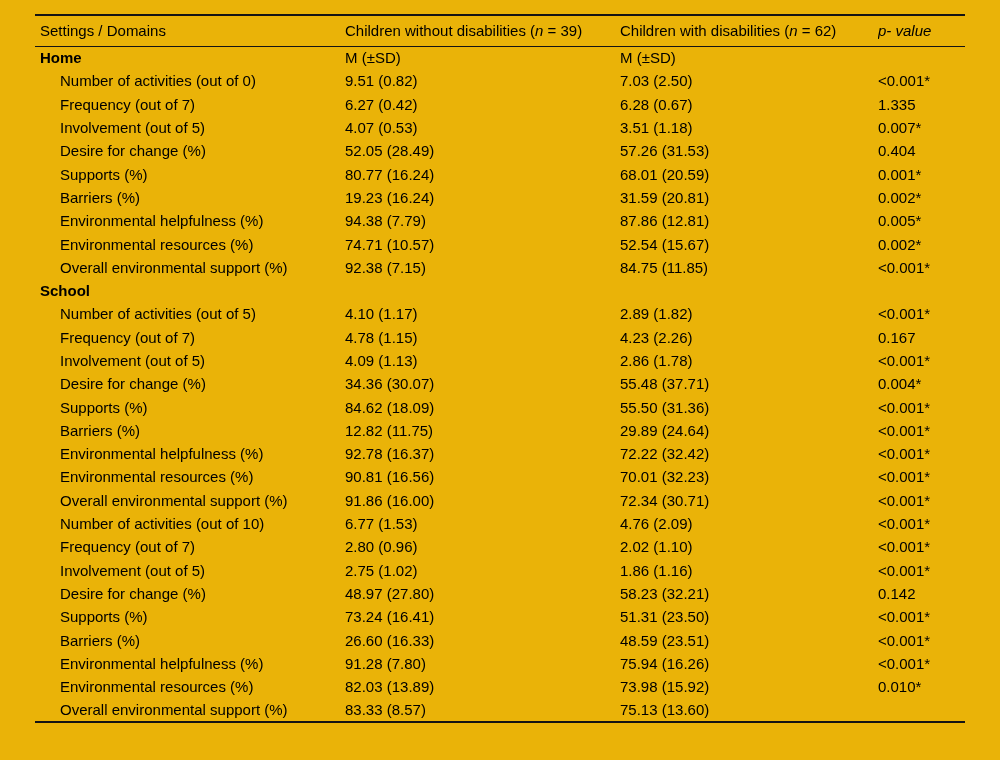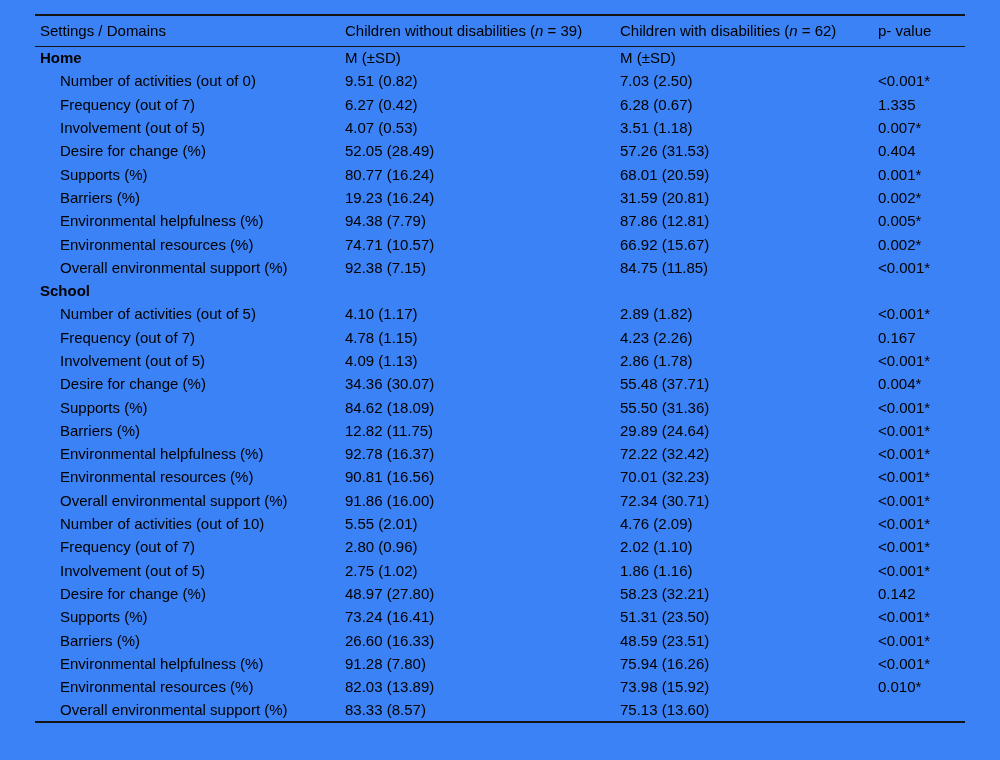--- a/index.html
+++ b/index.html
@@ -3,21 +3,21 @@
 <meta charset="utf-8">
 <style>
   * { box-sizing: border-box; margin: 0; padding: 0; }
   html, body {
     width: 1000px;
     height: 760px;
     background: #ffffff;
     font-family: "Liberation Sans", sans-serif;
     color: #000000;
   }
-  .page { position: relative; width: 1000px; height: 760px; background: #3b82f6; }
+  .page { position: relative; width: 1000px; height: 760px; background: #eab308; }
   .table-wrap { position: absolute; left: 35px; top: 14px; width: 930px; }
   table {
     border-collapse: collapse;
     width: 930px;
     table-layout: fixed;
     border-top: 2.5px solid #141414;
     border-bottom: 2.5px solid #141414;
   }
   th, td {
     text-align: left;
@@ -29,21 +29,21 @@
   thead th {
     font-weight: normal;
     height: 31px;
     border-bottom: 1.5px solid #141414;
   }
   tbody td { height: 23.3px; }
   .c1 { padding-left: 5px; }
   .indent { padding-left: 25px; margin-top: 40px; }
   .section-row td.c1 { font-weight: bold; margin-left: 10px; }
   .it { font-style: italic; }
-  thead th.c4 { }
+  thead th.c4 { font-style: italic; }
 </style>
 </head>
 <body>
 
 <div class="page">
   <div class="table-wrap">
     <table>
       <colgroup>
         <col style="width:310px">
           <col style="width:275px">
@@ -104,21 +104,21 @@
         </tr>
         <tr class="data-row">
           <td class="c1 indent">Environmental helpfulness (%)</td>
           <td class="c2">94.38 (7.79)</td>
           <td class="c3">87.86 (12.81)</td>
           <td class="c4">0.005*</td>
         </tr>
         <tr class="data-row">
           <td class="c1 indent">Environmental resources (%)</td>
           <td class="c2">74.71 (10.57)</td>
-          <td class="c3">66.92 (15.67)</td>
+          <td class="c3">52.54 (15.67)</td>
           <td class="c4">0.002*</td>
         </tr>
         <tr class="data-row">
           <td class="c1 indent">Overall environmental support (%)</td>
           <td class="c2">92.38 (7.15)</td>
           <td class="c3">84.75 (11.85)</td>
           <td class="c4">&lt;0.001*</td>
         </tr>
 
         <tr class="section-row">
@@ -177,21 +177,21 @@
         </tr>
         <tr class="data-row">
           <td class="c1 indent">Overall environmental support (%)</td>
           <td class="c2">91.86 (16.00)</td>
           <td class="c3">72.34 (30.71)</td>
           <td class="c4">&lt;0.001*</td>
         </tr>
 
         <tr class="data-row">
           <td class="c1 indent">Number of activities (out of 10)</td>
-          <td class="c2">5.55 (2.01)</td>
+          <td class="c2">6.77 (1.53)</td>
           <td class="c3">4.76 (2.09)</td>
           <td class="c4">&lt;0.001*</td>
         </tr>
         <tr class="data-row">
           <td class="c1 indent">Frequency (out of 7)</td>
           <td class="c2">2.80 (0.96)</td>
           <td class="c3">2.02 (1.10)</td>
           <td class="c4">&lt;0.001*</td>
         </tr>
         <tr class="data-row">

